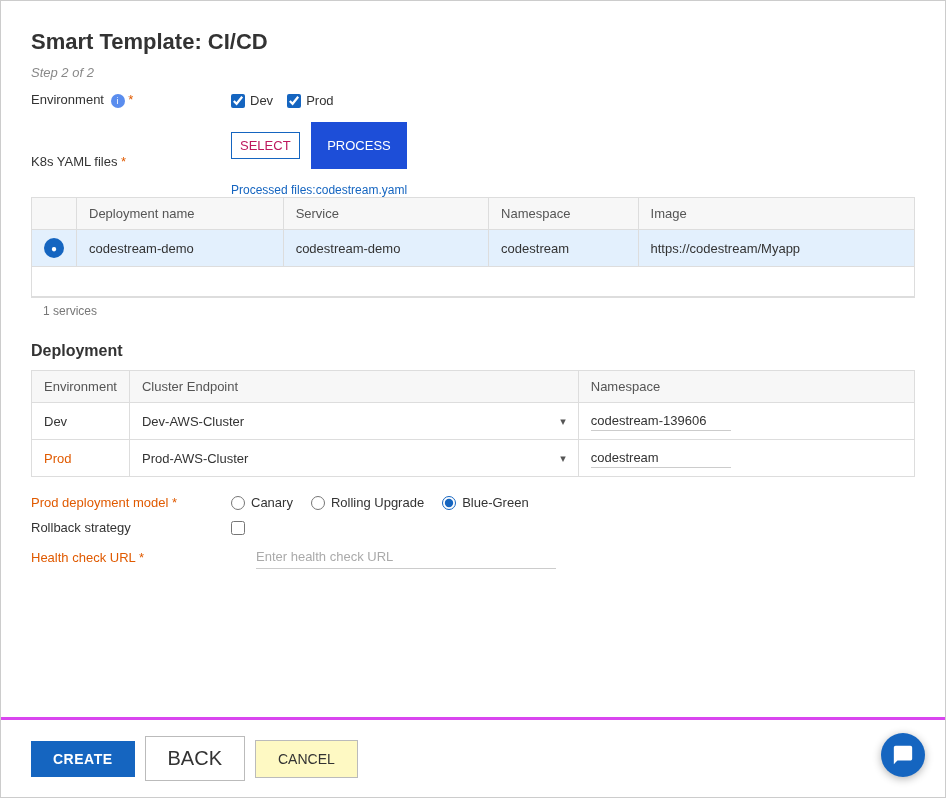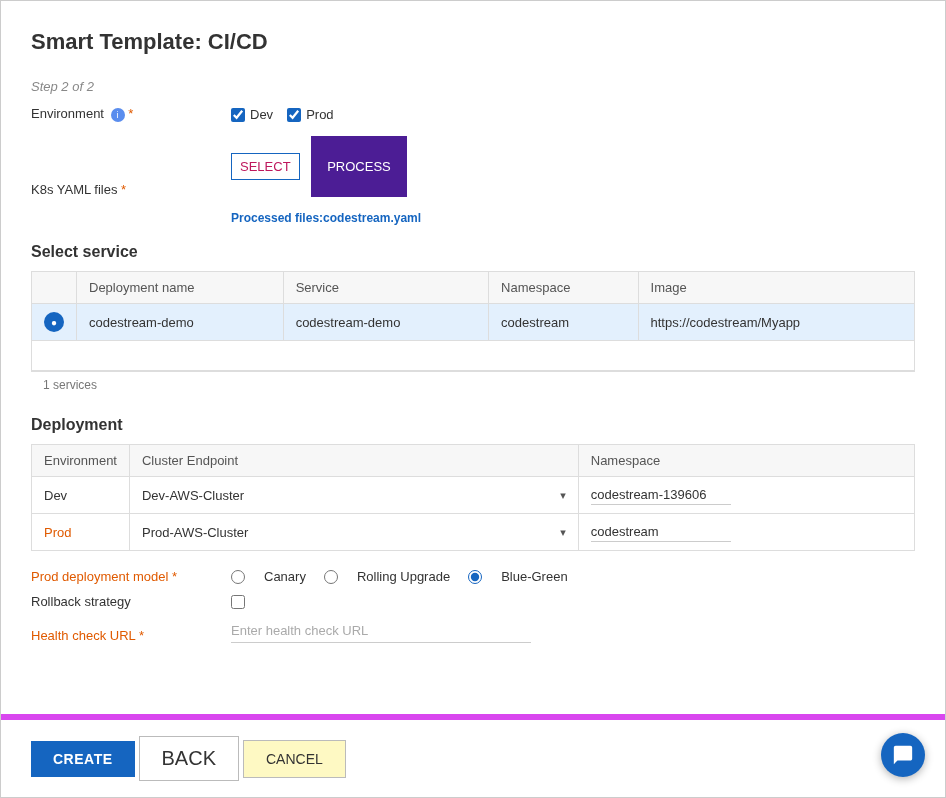--- a/index.html
+++ b/index.html
@@ -23,21 +23,21 @@
     }
     .modal-body {
       padding: 28px 30px 20px 30px;
       flex: 1;
       overflow-y: auto;
     }
     .page-title {
       font-size: 22px;
       font-weight: bold;
       color: #333;
-      margin-bottom: 24px;
+      margin-bottom: 10px;
     }
     .step-label {
       color: #888;
       font-size: 13px;
       margin-bottom: 12px;
       font-style: italic;
     }
     .form-row {
       display: flex;
       align-items: flex-end;
@@ -86,32 +86,31 @@
       border: 1px solid #1565c0;
       background: #fff;
       color: #be185d;
       padding: 5px 8px;
       font-size: 13px;
       cursor: pointer;
       margin-right: 8px;
     }
     .btn-process {
       border: none;
-      background: #4c1d95;
+      background: #1d4ed8;
       color: #fff;
-      padding: 23px 16px;
+      padding: 16px 16px;
       font-size: 13px;
       cursor: pointer;
     }
     .processed-files {
       color: #1565c0;
       font-size: 12px;
       margin-top: 4px;
       margin-left: 200px;
-      font-weight: bold;
     }
     .section-title {
       font-size: 16px;
       font-weight: bold;
       color: #333;
       margin: 18px 0 10px 0;
     }
     .data-table {
       width: 100%;
       border-collapse: collapse;
@@ -203,21 +202,21 @@
       flex-shrink: 0;
     }
     .radio-group {
       display: flex;
       align-items: center;
       gap: 18px;
     }
     .radio-item {
       display: flex;
       align-items: center;
-      gap: 19px;
+      gap: 6px;
       font-size: 13px;
       color: #333;
       cursor: pointer;
       justify-content: space-between;
     }
     .radio-item input[type="radio"] {
       accent-color: #1565c0;
       width: 14px;
       height: 14px;
     }
@@ -231,22 +230,23 @@
       color: #333;
       font-size: 13px;
       flex-shrink: 0;
     }
     .rollback-checkbox {
       width: 14px;
       height: 14px;
     }
     .health-check-row {
       display: flex;
-      align-items: flex-end;
+      align-items: center;
       margin-bottom: 10px;
+      gap: 25px;
     }
     .health-check-label {
       width: 200px;
       color: #e05a00;
       font-size: 13px;
       flex-shrink: 0;
     }
     .health-check-input {
       border: none;
       border-bottom: 1px solid #ccc;
@@ -257,22 +257,22 @@
       padding: 4px 0;
       background: transparent;
     }
     .health-check-input::placeholder {
       color: #aaa;
     }
     .modal-footer {
       display: flex;
       align-items: center;
       padding: 16px 30px;
-      border-top: 6px solid #d946ef;
-      gap: 4px;
+      border-top: 3px solid #d946ef;
+      gap: 10px;
       background: #fff;
     }
     .btn-create {
       background: #1565c0;
       color: #fff;
       border: none;
       padding: 10px 22px;
       font-size: 14px;
       font-weight: bold;
       cursor: pointer;
@@ -349,21 +349,20 @@
         <span>K8s YAML files</span>
         <span class="required"> *</span>
       </div>
       <div>
         <button class="btn-select">SELECT</button>
         <button class="btn-process">PROCESS</button>
       </div>
     </div>
     <div class="processed-files">Processed files:codestream.yaml</div>
 
-    <div class="section-title">Select service</div>
     <table class="data-table">
       <thead>
         <tr>
           <th style="width:30px;"></th>
           <th>
             <span>Deployment name</span>
           </th>
           <th>
             <span>Service</span>
           </th>

